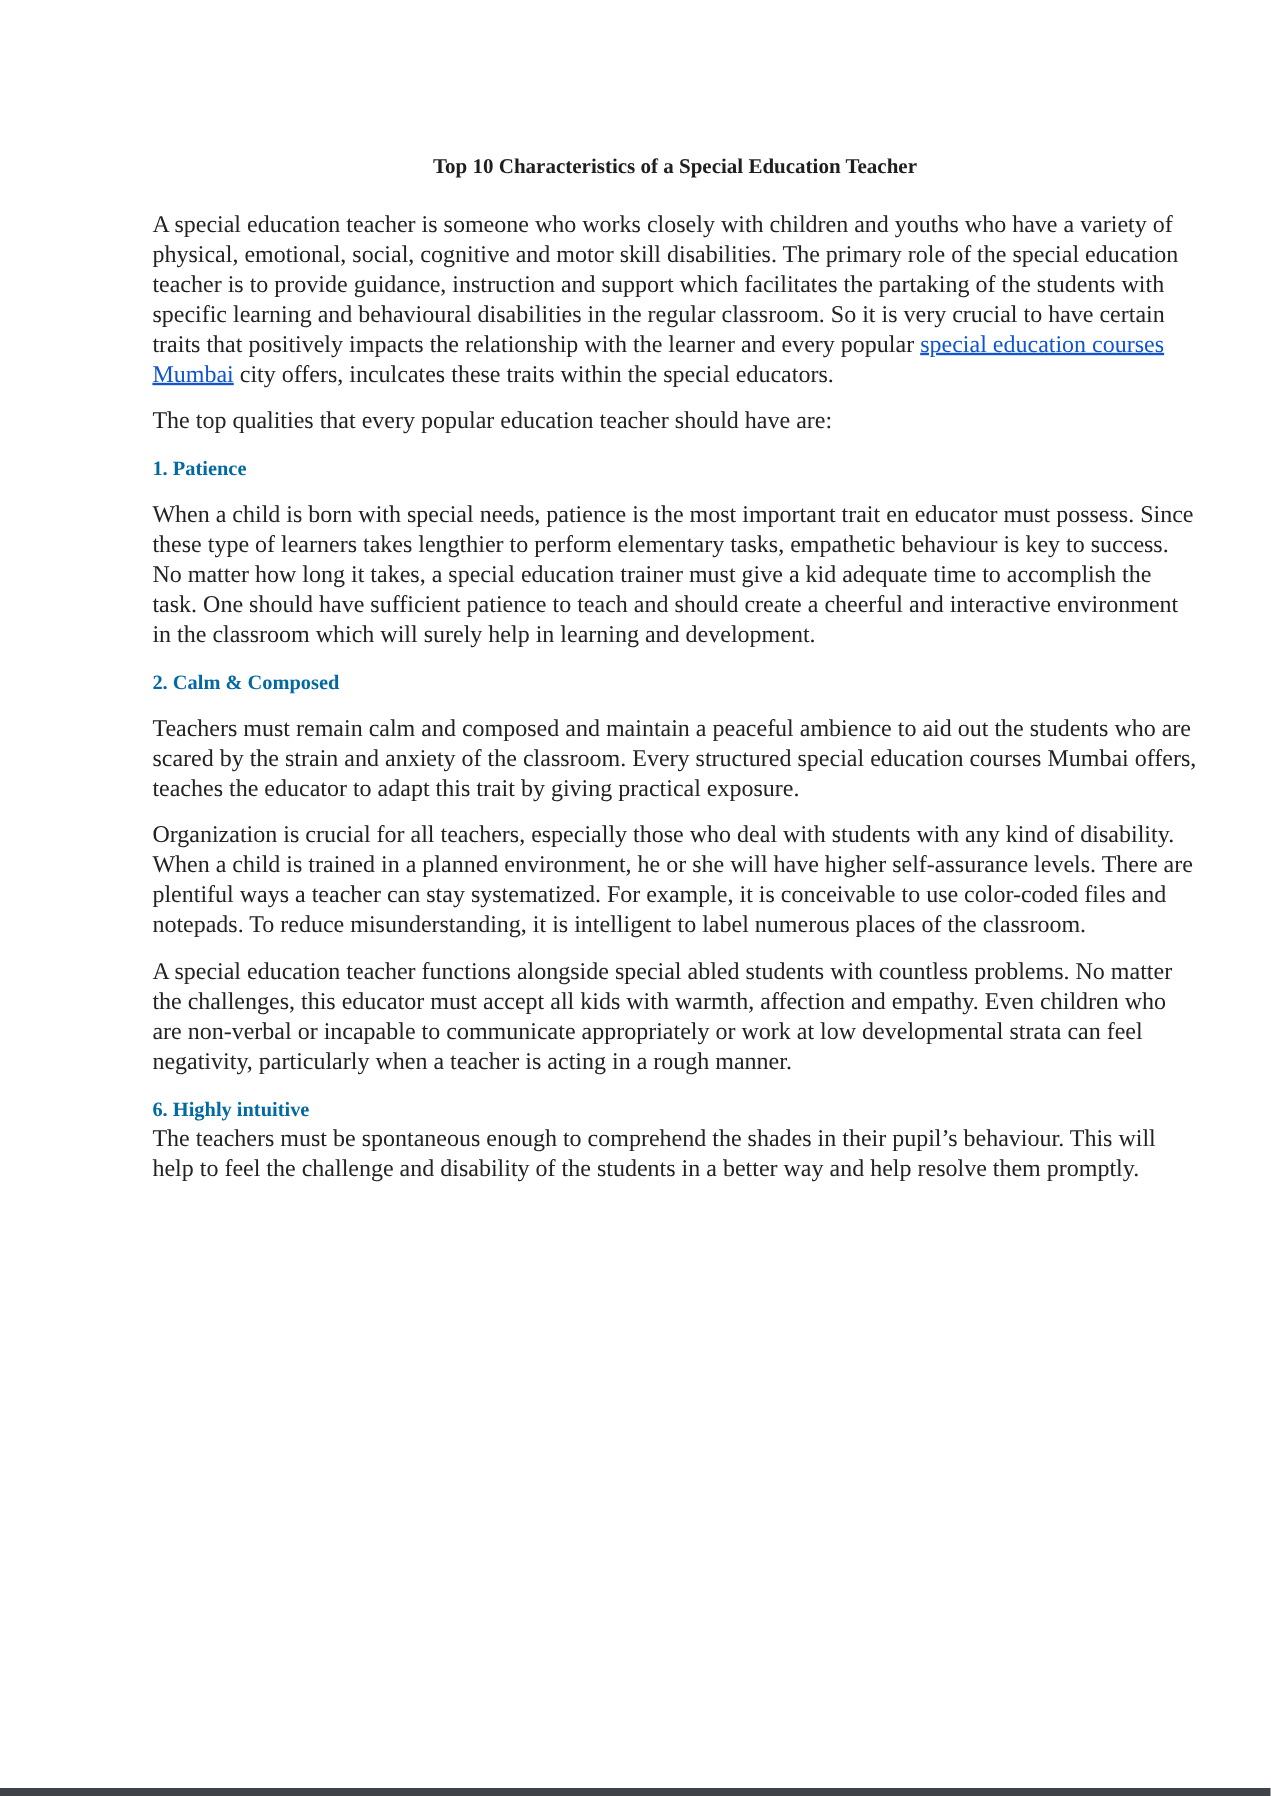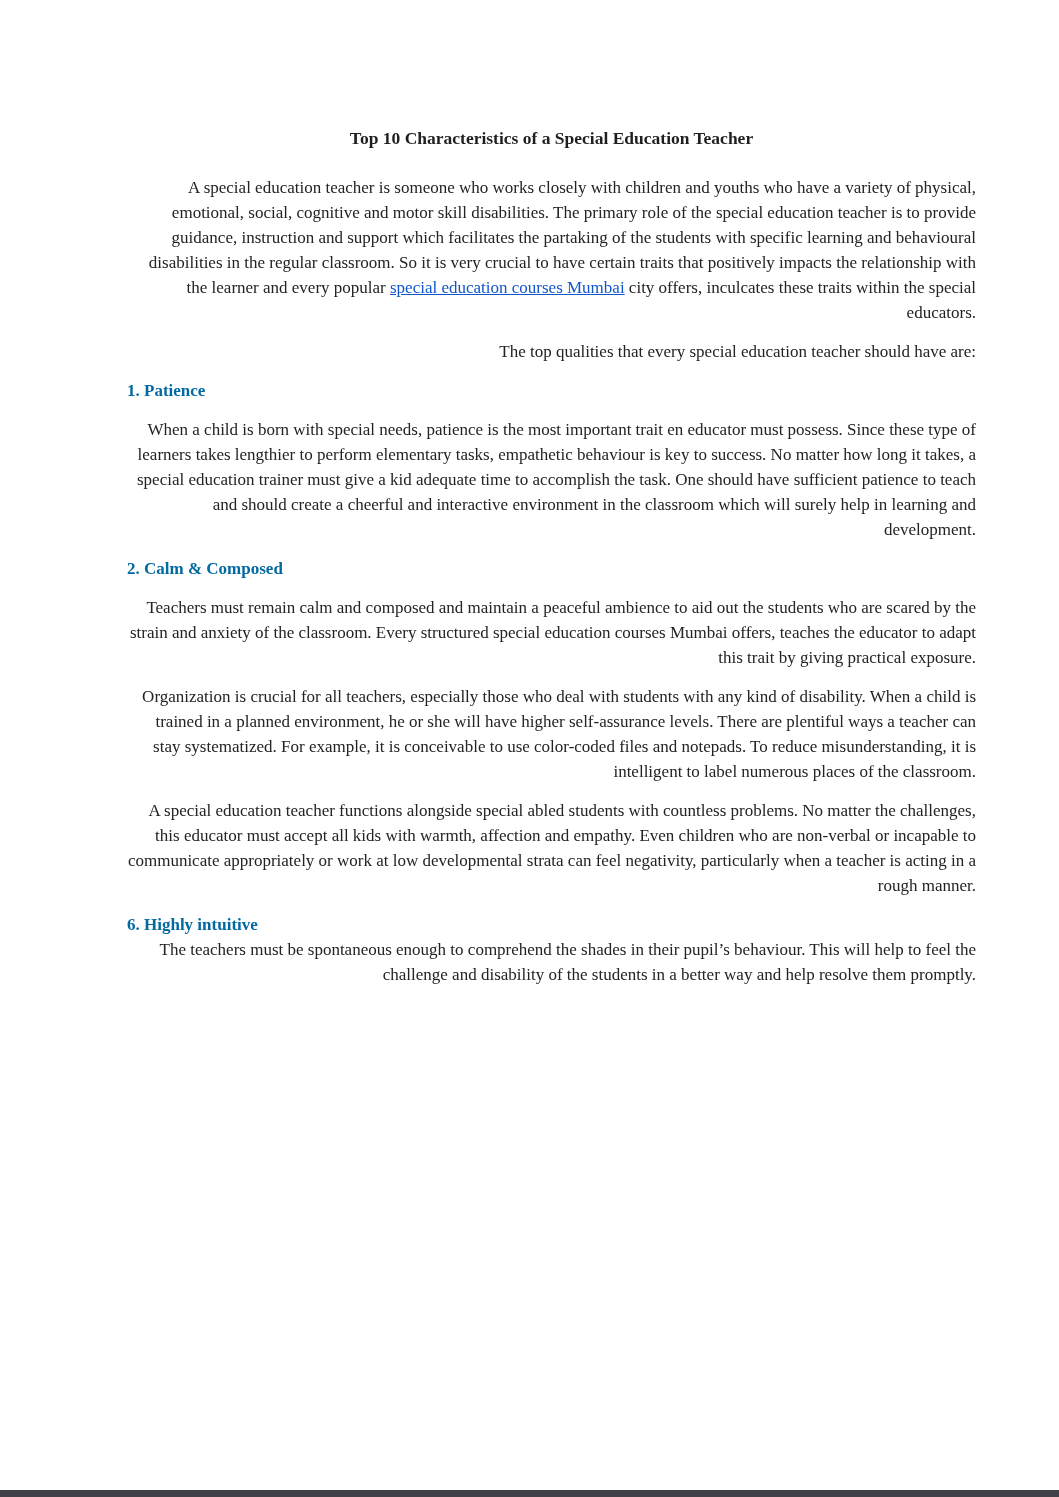--- a/index.html
+++ b/index.html
@@ -15,35 +15,35 @@
     overflow: hidden;
     font-family: "Liberation Serif", "DejaVu Serif", serif;
     color: #232323;
   }
   .page-content {
     position: absolute;
     top: 0;
     left: 0;
     width: 1059px;
     box-sizing: border-box;
-    padding: 126px 83px 0 127px;
+    padding: 126px 61px 0 127px;
   }
   .doc-title {
     font-size: 17.5px;
     line-height: 25px;
     font-weight: bold;
     text-align: center;
     margin: 0 0 24px 0;
     color: #1f1f1f;
   }
   .para {
-    font-size: 17px;
+    font-size: 20px;
     line-height: 25px;
     margin: 0 0 14px 0;
-    text-align: right;
+    text-align: left;
   }
   .sec-heading {
     font-size: 17px;
     line-height: 25px;
     font-weight: bold;
     margin: 7px 0 14px 0;
     color: #0369a1;
   }
   .sec-heading.tight {
     margin-bottom: 0;
@@ -65,21 +65,21 @@
 </head>
 <body>
 
 <div class="viewport">
   <div class="page-content">
 
     <h1 class="doc-title">Top 10 Characteristics of a Special Education Teacher</h1>
 
     <p class="para"><span>A special education teacher is someone who works closely with children and youths who have a variety of physical, emotional, social, cognitive and motor skill disabilities. The primary role of the special education teacher is to provide guidance, instruction and support which facilitates the partaking of the students with specific learning and behavioural disabilities in the regular classroom. So it is very crucial to have certain traits that positively impacts the relationship with the learner and every popular </span><a class="doc-link" href="#">special education courses Mumbai</a><span> city offers, inculcates these traits within the special educators.</span></p>
 
-    <p class="para">The top qualities that every special education teacher should have are:</p>
+    <p class="para">The top qualities that every popular education teacher should have are:</p>
 
     <h2 class="sec-heading">1. Patience</h2>
     <p class="para">When a child is born with special needs, patience is the most important trait en educator must possess. Since these type of learners takes lengthier to perform elementary tasks, empathetic behaviour is key to success. No matter how long it takes, a special education trainer must give a kid adequate time to accomplish the task. One should have sufficient patience to teach and should create a cheerful and interactive environment in the classroom which will surely help in learning and development.</p>
 
     <h2 class="sec-heading">2. Calm &amp; Composed</h2>
     <p class="para">Teachers must remain calm and composed and maintain a peaceful ambience to aid out the students who are scared by the strain and anxiety of the classroom. Every structured special education courses Mumbai offers, teaches the educator to adapt this trait by giving practical exposure.</p>
 
     <p class="para">Organization is crucial for all teachers, especially those who deal with students with any kind of disability.  When a child is trained in a planned environment, he or she will have higher self-assurance levels. There are plentiful ways a teacher can stay systematized. For example, it is conceivable to use color-coded files and notepads. To reduce misunderstanding, it is intelligent to label numerous places of the classroom.</p>
 
     <p class="para">A special education teacher functions alongside special abled students with countless problems. No matter the challenges, this educator must accept all kids with warmth, affection and empathy. Even children who are non-verbal or incapable to communicate appropriately or work at low developmental strata can feel negativity, particularly when a teacher is acting in a rough manner.</p>

